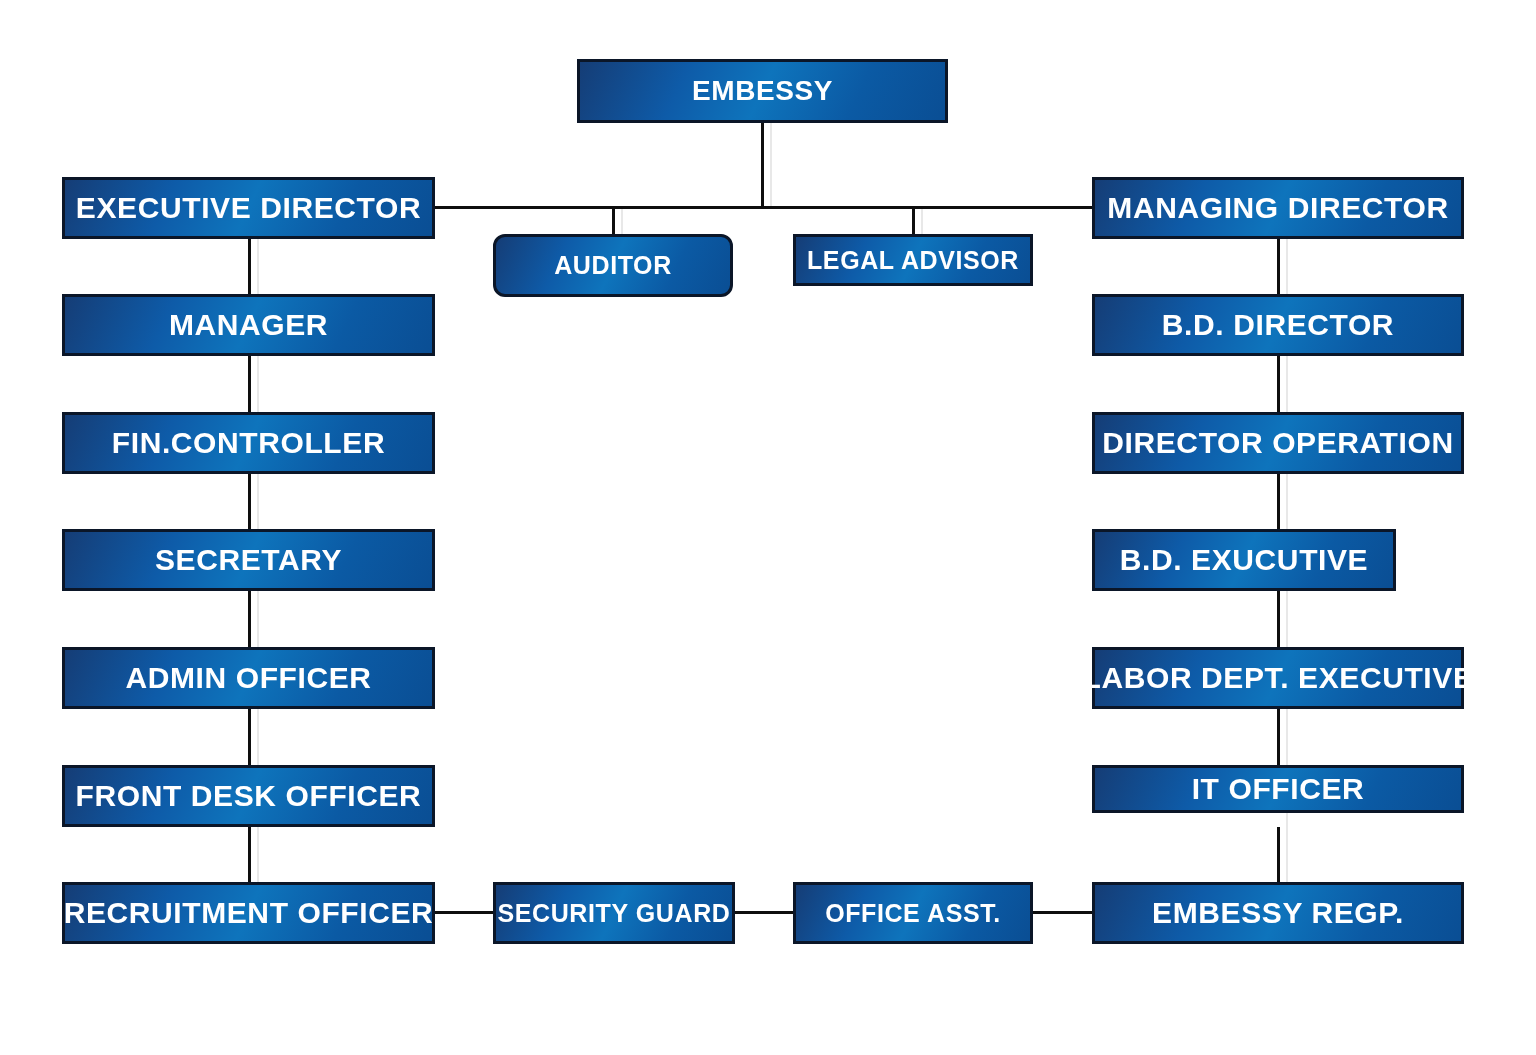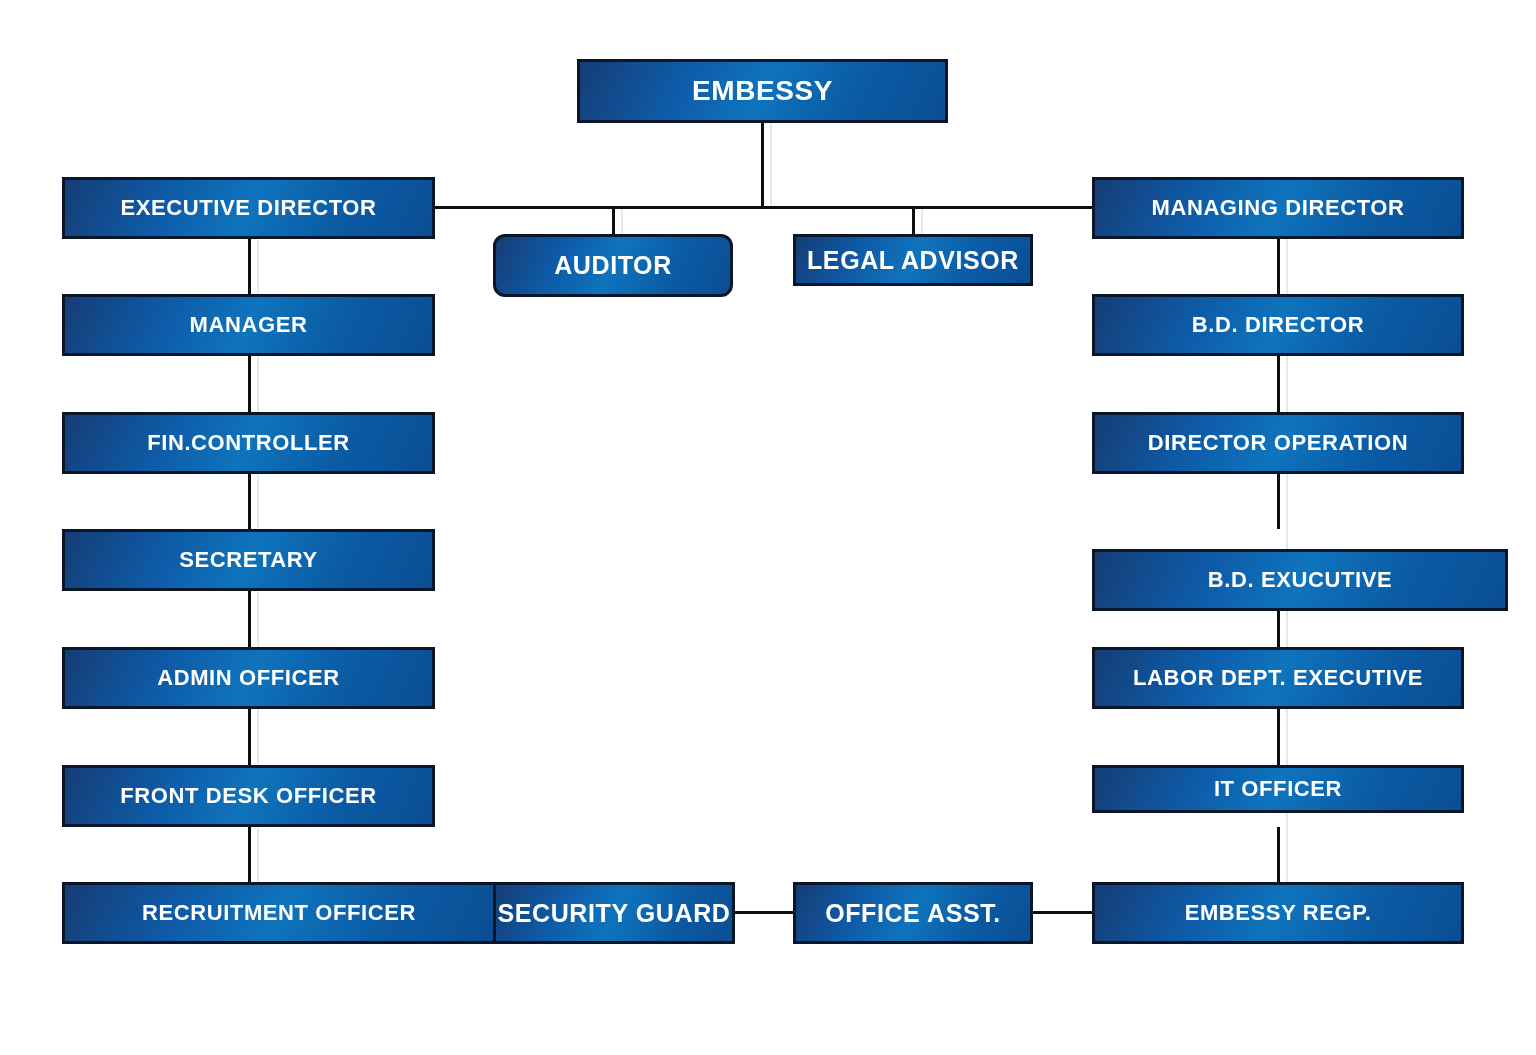--- a/index.html
+++ b/index.html
@@ -17,21 +17,21 @@
   .gline { position:absolute; width:2px; background:#e8e8e8; }
   
   .node {
     position:absolute;
     display:flex; align-items:center; justify-content:center;
     box-sizing:border-box;
     background:linear-gradient(115deg, #153d76 0%, #0e5ba8 28%, #0e74bc 50%, #0b5aa4 75%, #0a4e94 100%);
     border:3px solid #0b1628;
     color:#ffffff;
     font-weight:bold;
-    font-size:22px;
+    font-size:30px;
     letter-spacing:0.6px;
     text-align:center;
     white-space:nowrap;
   }
   .node::after {
     content:"";
     position:absolute;
     top:-9px; right:-18px; bottom:7px; left:16px;
     border:1px solid #ececec;
     background:#ffffff;
@@ -107,41 +107,41 @@
   </div>
 
   <div class="node" style="left:1092px; top:412px; width:372px; height:62px;">
     <span>DIRECTOR OPERATION</span>
   </div>
 
   <div class="node" style="left:62px; top:529px; width:373px; height:62px;">
     <span>SECRETARY</span>
   </div>
 
-  <div class="node" style="left:1092px; top:529px; width:416px; height:62px;margin-top:20px;">
+  <div class="node" style="left:1092px; top:529px; width:304px; height:62px;">
     <span>B.D. EXUCUTIVE</span>
   </div>
 
   <div class="node" style="left:62px; top:647px; width:373px; height:62px;">
     <span>ADMIN OFFICER</span>
   </div>
 
   <div class="node" style="left:1092px; top:647px; width:372px; height:62px;">
     <span>LABOR DEPT. EXECUTIVE</span>
   </div>
 
   <div class="node" style="left:62px; top:765px; width:373px; height:62px;">
     <span>FRONT DESK OFFICER</span>
   </div>
 
   <div class="node" style="left:1092px; top:765px; width:372px; height:48px;">
     <span>IT OFFICER</span>
   </div>
 
-  <div class="node" style="left:62px; top:882px; width:434px; height:62px;align-items:center;">
+  <div class="node" style="left:62px; top:882px; width:373px; height:62px;align-items:center;">
     <span>RECRUITMENT OFFICER</span>
   </div>
 
   <div class="node small" style="left:493px; top:882px; width:242px; height:62px;">
     <span>SECURITY GUARD</span>
   </div>
 
   <div class="node small" style="left:793px; top:882px; width:240px; height:62px;">
     <span>OFFICE ASST.</span>
   </div>

